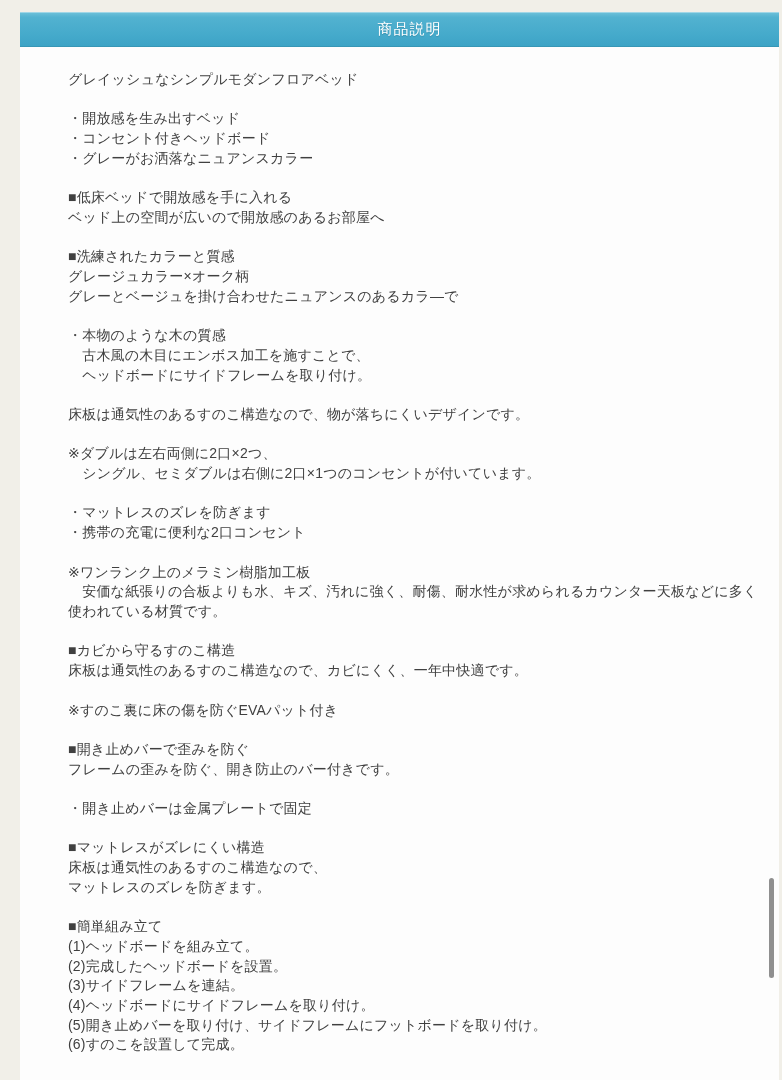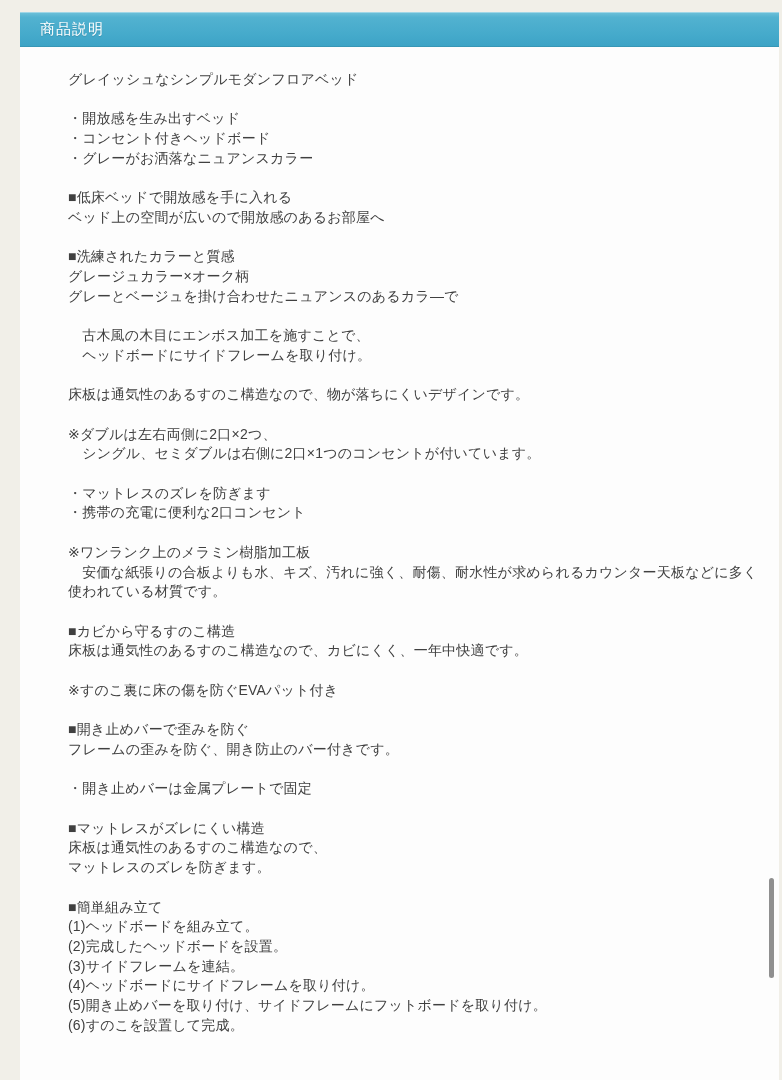--- a/index.html
+++ b/index.html
@@ -18,20 +18,21 @@
     background: #fdfdfd;
   }
 
   .section-header {
     height: 35px;
     background: linear-gradient(180deg, #6fc2da 0%, #52b2d0 15%, #45aacb 65%, #3ca3c5 100%);
     box-shadow: inset 0 1px 0 rgba(255,255,255,0.35), inset 0 -1px 0 rgba(0,0,0,0.08);
     display: flex;
     align-items: center;
     padding-left: 20px;
+    justify-content: center;
   }
   .section-header .title {
     color: #ffffff;
     font-size: 15px;
     letter-spacing: 1px;
     text-shadow: 0 1px 1px rgba(0,0,0,0.15);
   }
 
   .content {
     padding: 23px 18px 10px 20px;
@@ -68,20 +69,21 @@
       <div class="line">・コンセント付きヘッドボード</div>
       <div class="line">・グレーがお洒落なニュアンスカラー</div>
       <div class="line">&nbsp;</div>
       <div class="line">■低床ベッドで開放感を手に入れる</div>
       <div class="line">ベッド上の空間が広いので開放感のあるお部屋へ</div>
       <div class="line">&nbsp;</div>
       <div class="line">■洗練されたカラーと質感</div>
       <div class="line">グレージュカラー×オーク柄</div>
       <div class="line">グレーとベージュを掛け合わせたニュアンスのあるカラ―で</div>
       <div class="line">&nbsp;</div>
+      <div class="line">・本物のような木の質感</div>
       <div class="line">　古木風の木目にエンボス加工を施すことで、</div>
       <div class="line">　ヘッドボードにサイドフレームを取り付け。</div>
       <div class="line">&nbsp;</div>
       <div class="line">床板は通気性のあるすのこ構造なので、物が落ちにくいデザインです。</div>
       <div class="line">&nbsp;</div>
       <div class="line">※ダブルは左右両側に2口×2つ、</div>
       <div class="line">　シングル、セミダブルは右側に2口×1つのコンセントが付いています。</div>
       <div class="line">&nbsp;</div>
       <div class="line">・マットレスのズレを防ぎます</div>
       <div class="line">・携帯の充電に便利な2口コンセント</div>

